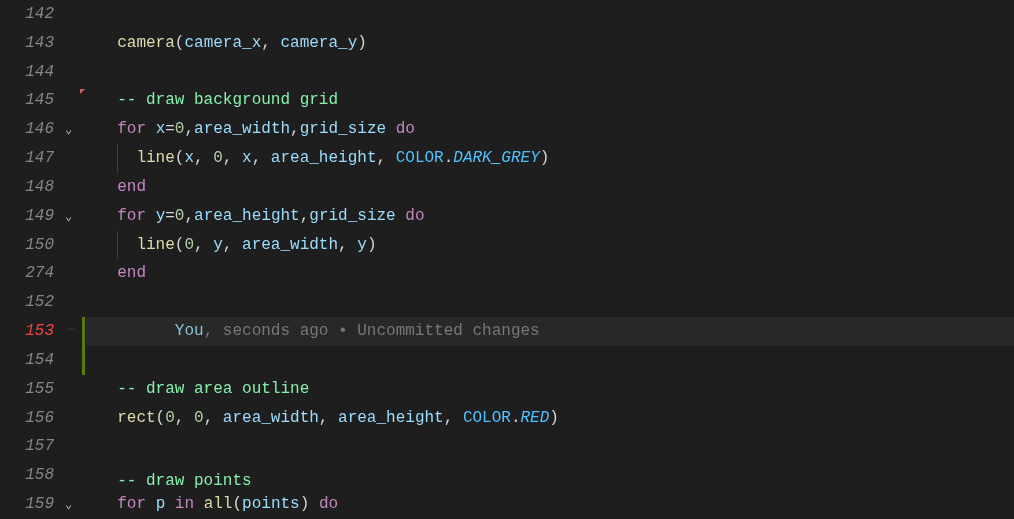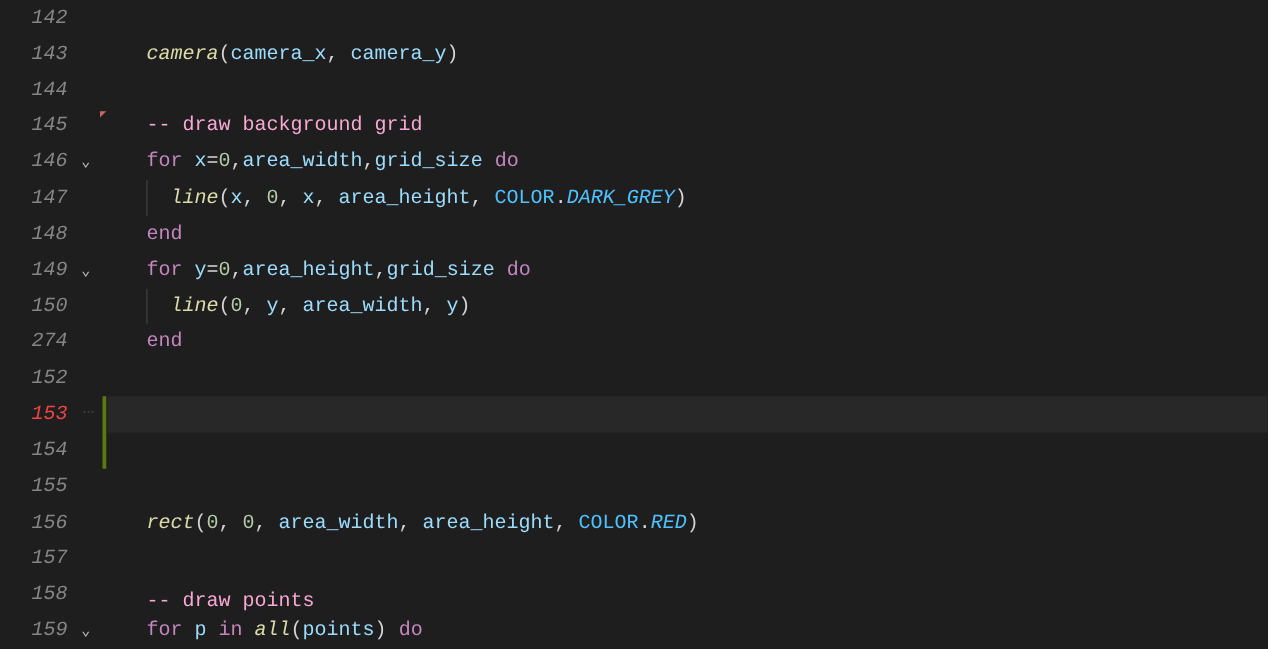--- a/index.html
+++ b/index.html
@@ -68,28 +68,28 @@
   .current-line-bg {
     position: absolute;
     left: 0; right: 0;
     height: 28.83px;
     background: #282828;
     z-index: 0;
   }
   .code-text { position: relative; z-index: 1; }
 
   
-  .t-fn    { color: #dcdcaa; font-style: italic; }
+  .t-fn    { color: #dcdcaa; }
   .t-id    { color: #9cdcfe; }
   .t-var   { color: #9cdcfe; }
   .t-plain { color: #d4d4d4; }
   .t-punc  { color: #d4d4d4; }
   .t-num   { color: #b5cea8; }
   .t-kw    { color: #c586c0; }
-  .t-cmt   { color: #f9a8d4; }
+  .t-cmt   { color: #86efac; }
   .t-const { color: #4fc1ff; }
   .t-prop  { color: #4fc1ff; font-style: italic; }
   .t-ann   { color: #858585; opacity: 0.85; }
   .t-author{ color: #9cdcfe; opacity: 0.85; }
 
   .ws-dots { color: #3c3c3c; position: absolute; left: 12px; z-index:1; }
 </style>
 </head>
 <body>
 
@@ -132,19 +132,21 @@
       <div class="line code-text" style="position: absolute; top: 115.32px; left: 12px;">  <span class="t-kw">for</span><span class="t-plain"> </span><span class="t-var">x</span><span class="t-plain">=</span><span class="t-num">0</span><span class="t-punc">,</span><span class="t-id">area_width</span><span class="t-punc">,</span><span class="t-id">grid_size</span><span class="t-plain"> </span><span class="t-kw">do</span></div>
       <div style="position: absolute; top: 144.15px; left: 31.2px; width: 1px; height: 28.83px; background: rgb(64, 64, 64);"></div>
       <div class="line code-text" style="position: absolute; top: 144.15px; left: 12px;">    <span class="t-fn">line</span><span class="t-punc">(</span><span class="t-id">x</span><span class="t-punc">, </span><span class="t-num">0</span><span class="t-punc">, </span><span class="t-id">x</span><span class="t-punc">, </span><span class="t-id">area_height</span><span class="t-punc">, </span><span class="t-const">COLOR</span><span class="t-punc">.</span><span class="t-prop">DARK_GREY</span><span class="t-punc">)</span></div>
       <div class="line code-text" style="position: absolute; top: 172.98px; left: 12px;">  <span class="t-kw">end</span></div>
       <div class="line code-text" style="position: absolute; top: 201.81px; left: 12px;">  <span class="t-kw">for</span><span class="t-plain"> </span><span class="t-var">y</span><span class="t-plain">=</span><span class="t-num">0</span><span class="t-punc">,</span><span class="t-id">area_height</span><span class="t-punc">,</span><span class="t-id">grid_size</span><span class="t-plain"> </span><span class="t-kw">do</span></div>
       <div style="position: absolute; top: 230.64px; left: 31.2px; width: 1px; height: 28.83px; background: rgb(64, 64, 64);"></div>
       <div class="line code-text" style="position: absolute; top: 230.64px; left: 12px;">    <span class="t-fn">line</span><span class="t-punc">(</span><span class="t-num">0</span><span class="t-punc">, </span><span class="t-id">y</span><span class="t-punc">, </span><span class="t-id">area_width</span><span class="t-punc">, </span><span class="t-id">y</span><span class="t-punc">)</span></div>
       <div class="line code-text" style="position: absolute; top: 259.47px; left: 12px;">  <span class="t-kw">end</span></div>
       <div class="line code-text" style="position: absolute; top: 288.3px; left: 12px;"></div>
       <span class="ws-dots" style="top: 317.13px; left: -20px; position: absolute;">…</span>
+      <div class="line code-text" style="position: absolute; top: 317.13px; left: 12px;">        <span class="t-author">You</span><span class="t-ann">, seconds ago • Uncommitted changes</span></div>
       <div class="line code-text" style="position: absolute; top: 345.96px; left: 12px;"></div>
+      <div class="line code-text" style="position: absolute; top: 374.79px; left: 12px;">  <span class="t-cmt">-- draw area outline</span></div>
       <div class="line code-text" style="position: absolute; top: 403.62px; left: 12px;">  <span class="t-fn">rect</span><span class="t-punc">(</span><span class="t-num">0</span><span class="t-punc">, </span><span class="t-num">0</span><span class="t-punc">, </span><span class="t-id">area_width</span><span class="t-punc">, </span><span class="t-id">area_height</span><span class="t-punc">, </span><span class="t-const">COLOR</span><span class="t-punc">.</span><span class="t-prop">RED</span><span class="t-punc">)</span></div>
       <div class="line code-text" style="position: absolute; top: 432.45px; left: 12px;"></div>
       <div class="line code-text" style="position: absolute; top: 467px; left: 12px;">  <span class="t-cmt">-- draw points</span></div>
       <div class="line code-text" style="position: absolute; top: 490.11px; left: 12px;">  <span class="t-kw">for</span><span class="t-plain"> </span><span class="t-var">p</span><span class="t-plain"> </span><span class="t-kw">in</span><span class="t-plain"> </span><span class="t-fn">all</span><span class="t-punc">(</span><span class="t-id">points</span><span class="t-punc">)</span><span class="t-plain"> </span><span class="t-kw">do</span></div>
     </div>
 </div>
 
 </body></html>

